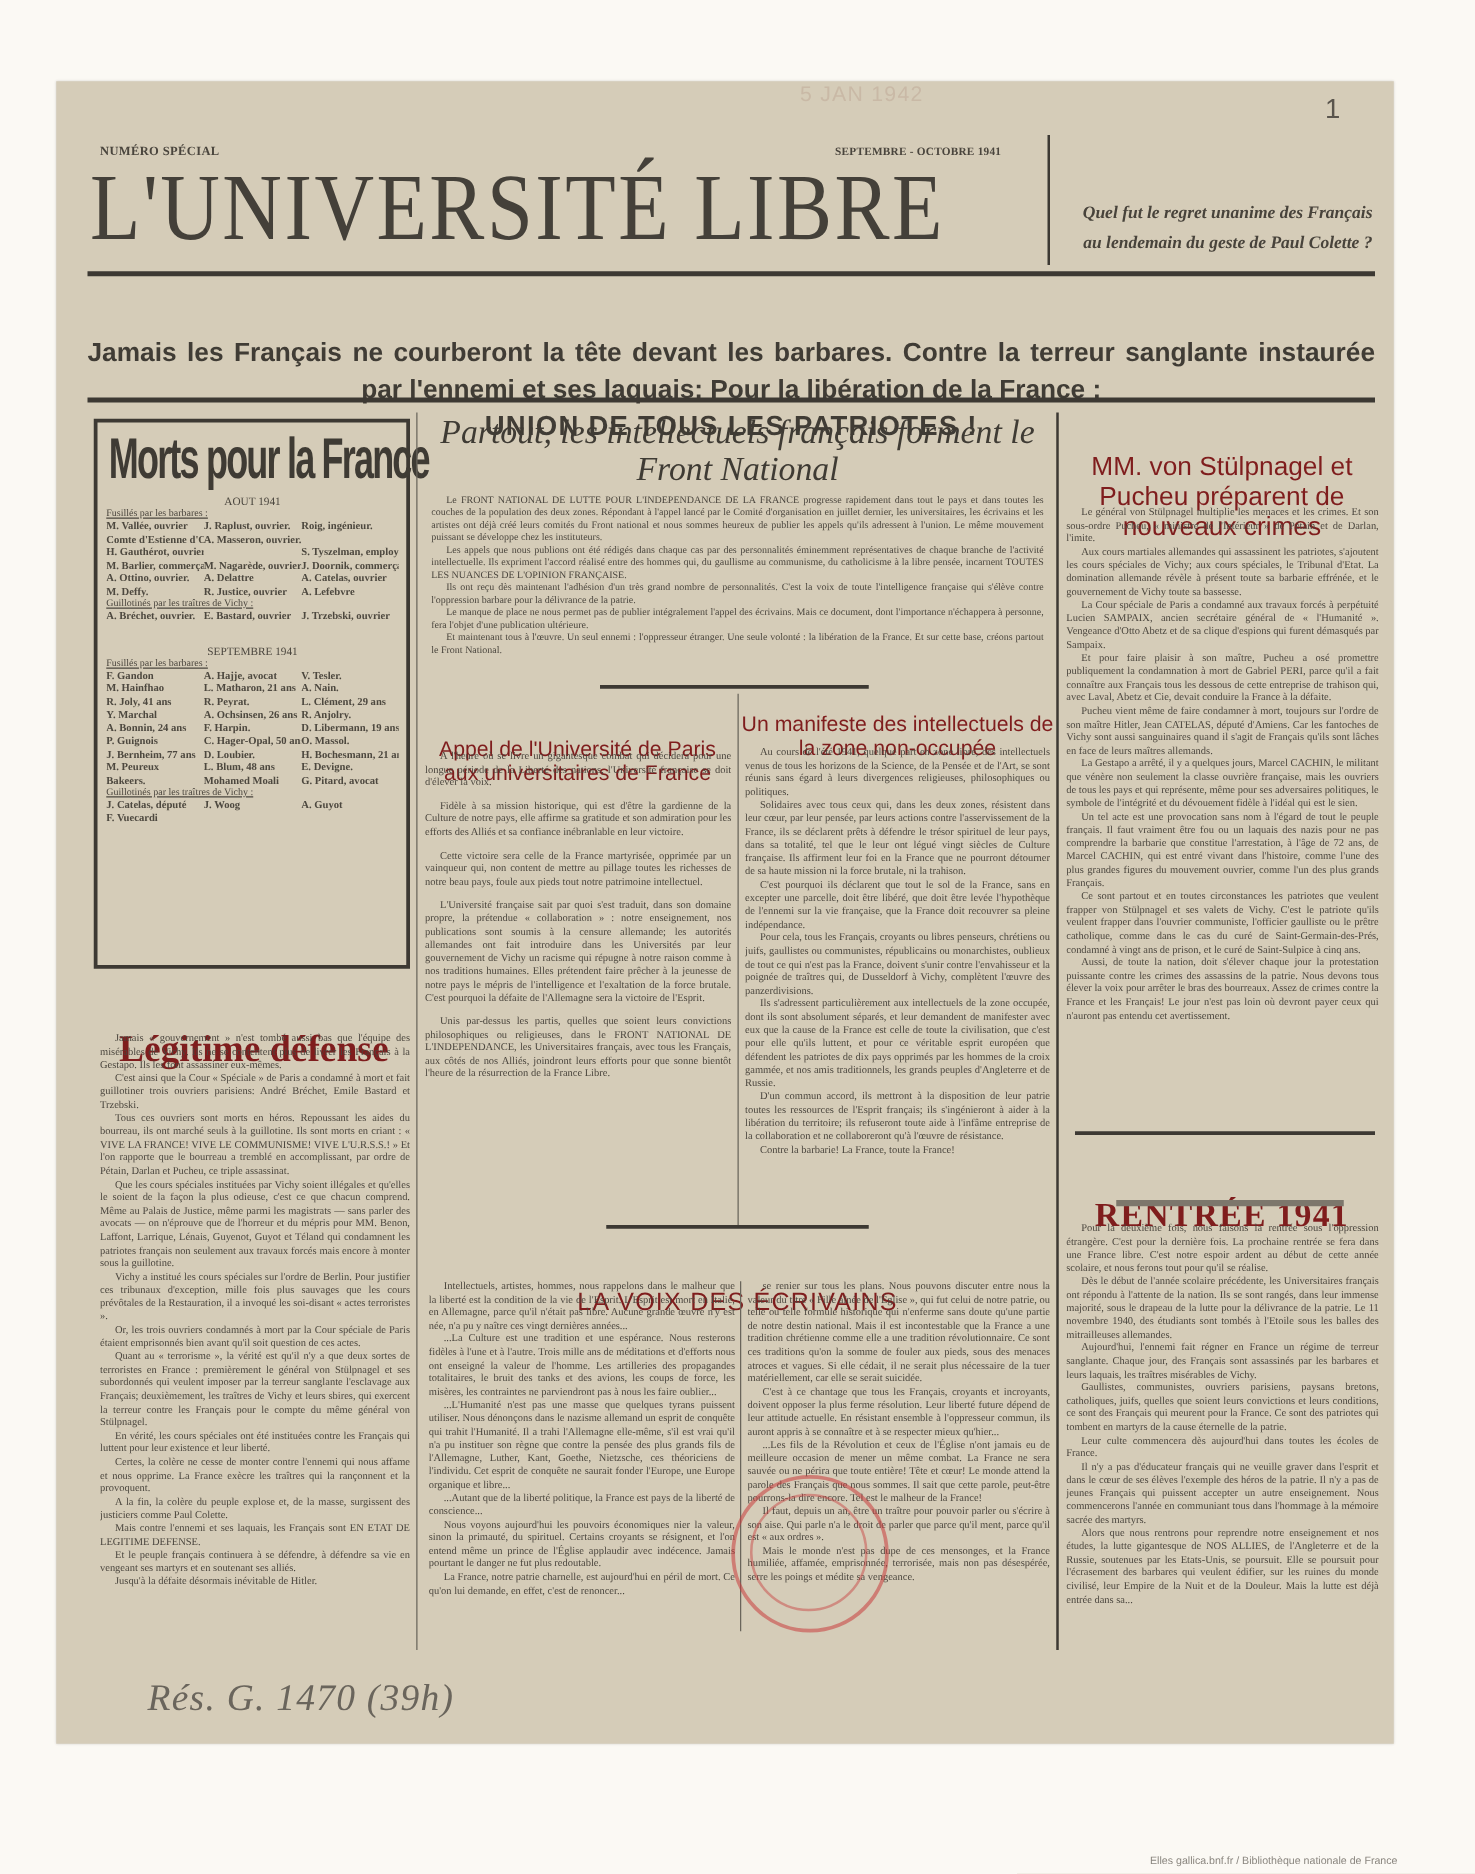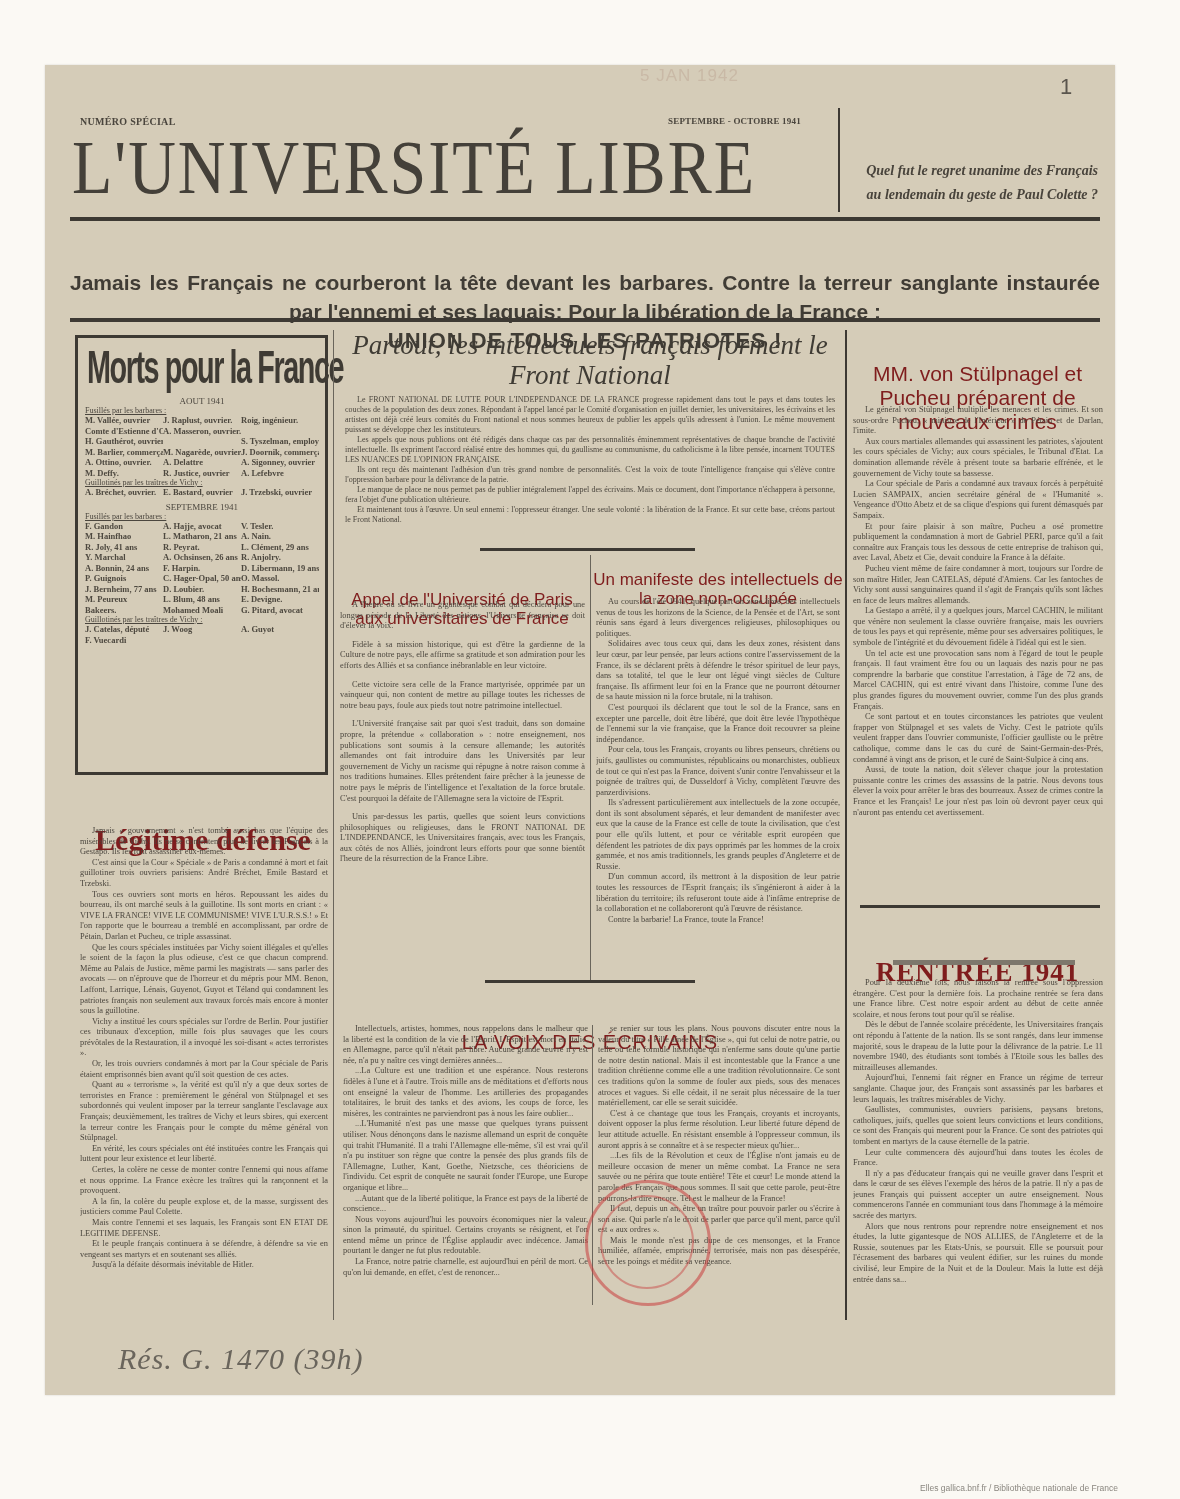--- a/index.html
+++ b/index.html
@@ -65,32 +65,32 @@
       <span>A. Masseron, ouvrier.</span>
       <span></span>
       <span>H. Gauthérot, ouvrier</span>
       <span></span>
       <span>S. Tyszelman, employé</span>
       <span>M. Barlier, commerçant</span>
       <span>M. Nagarède, ouvrier</span>
       <span>J. Doornik, commerçant</span>
       <span>A. Ottino, ouvrier.</span>
       <span>A. Delattre</span>
-      <span>A. Sigonney, ouvrier</span>
+      <span>A. Catelas, ouvrier</span>
       <span>M. Deffy.</span>
       <span>R. Justice, ouvrier</span>
       <span>A. Lefebvre</span>
     </div>
   <div class="sub">Guillotinés par les traîtres de Vichy :</div>
   <div class="names" id="aout-guill">
       <span>A. Bréchet, ouvrier.</span>
       <span>E. Bastard, ouvrier</span>
       <span>J. Trzebski, ouvrier</span>
     </div>
-  <div class="month" style="margin-top:4px">SEPTEMBRE 1941</div>
+  <div class="month" style="margin-top:18px">SEPTEMBRE 1941</div>
   <div class="sub">Fusillés par les barbares :</div>
   <div class="names" id="sept-fusilles">
       <span>F. Gandon</span>
       <span>A. Hajje, avocat</span>
       <span>V. Tesler.</span>
       <span>M. Hainfhao</span>
       <span>L. Matharon, 21 ans</span>
       <span>A. Nain.</span>
       <span>R. Joly, 41 ans</span>
       <span>R. Peyrat.</span>

